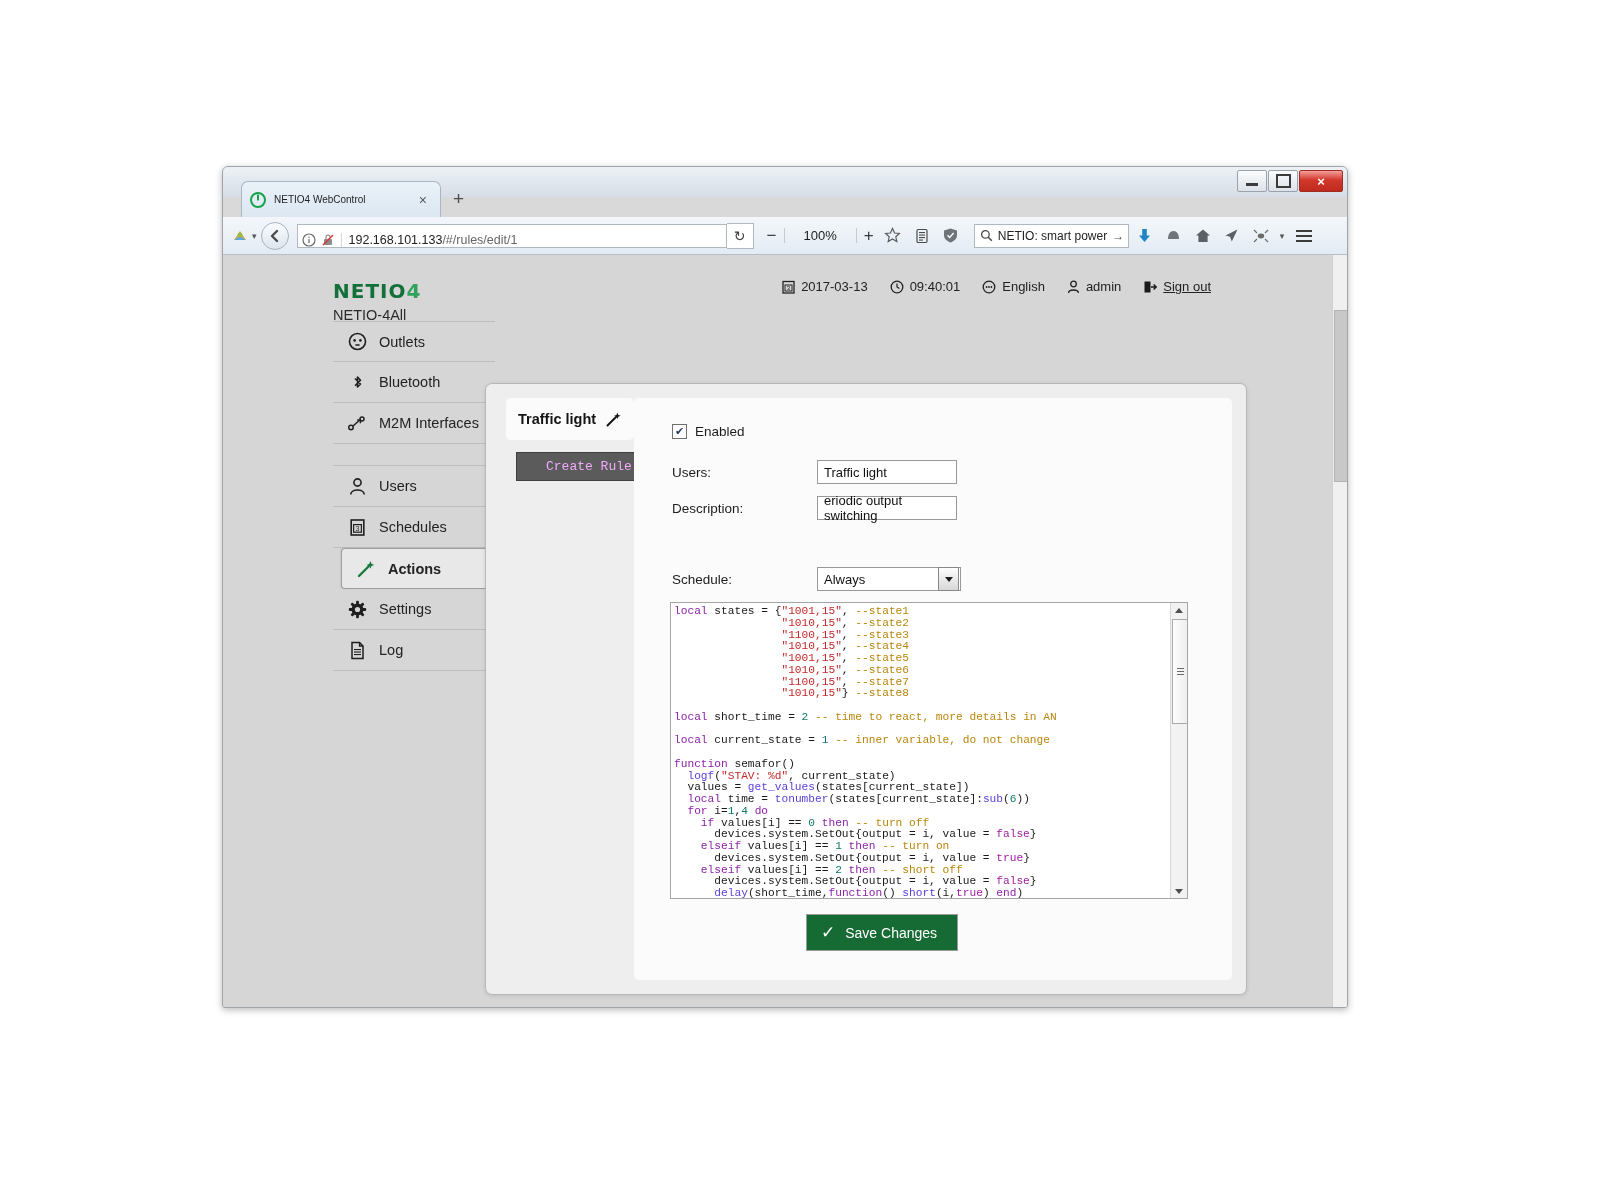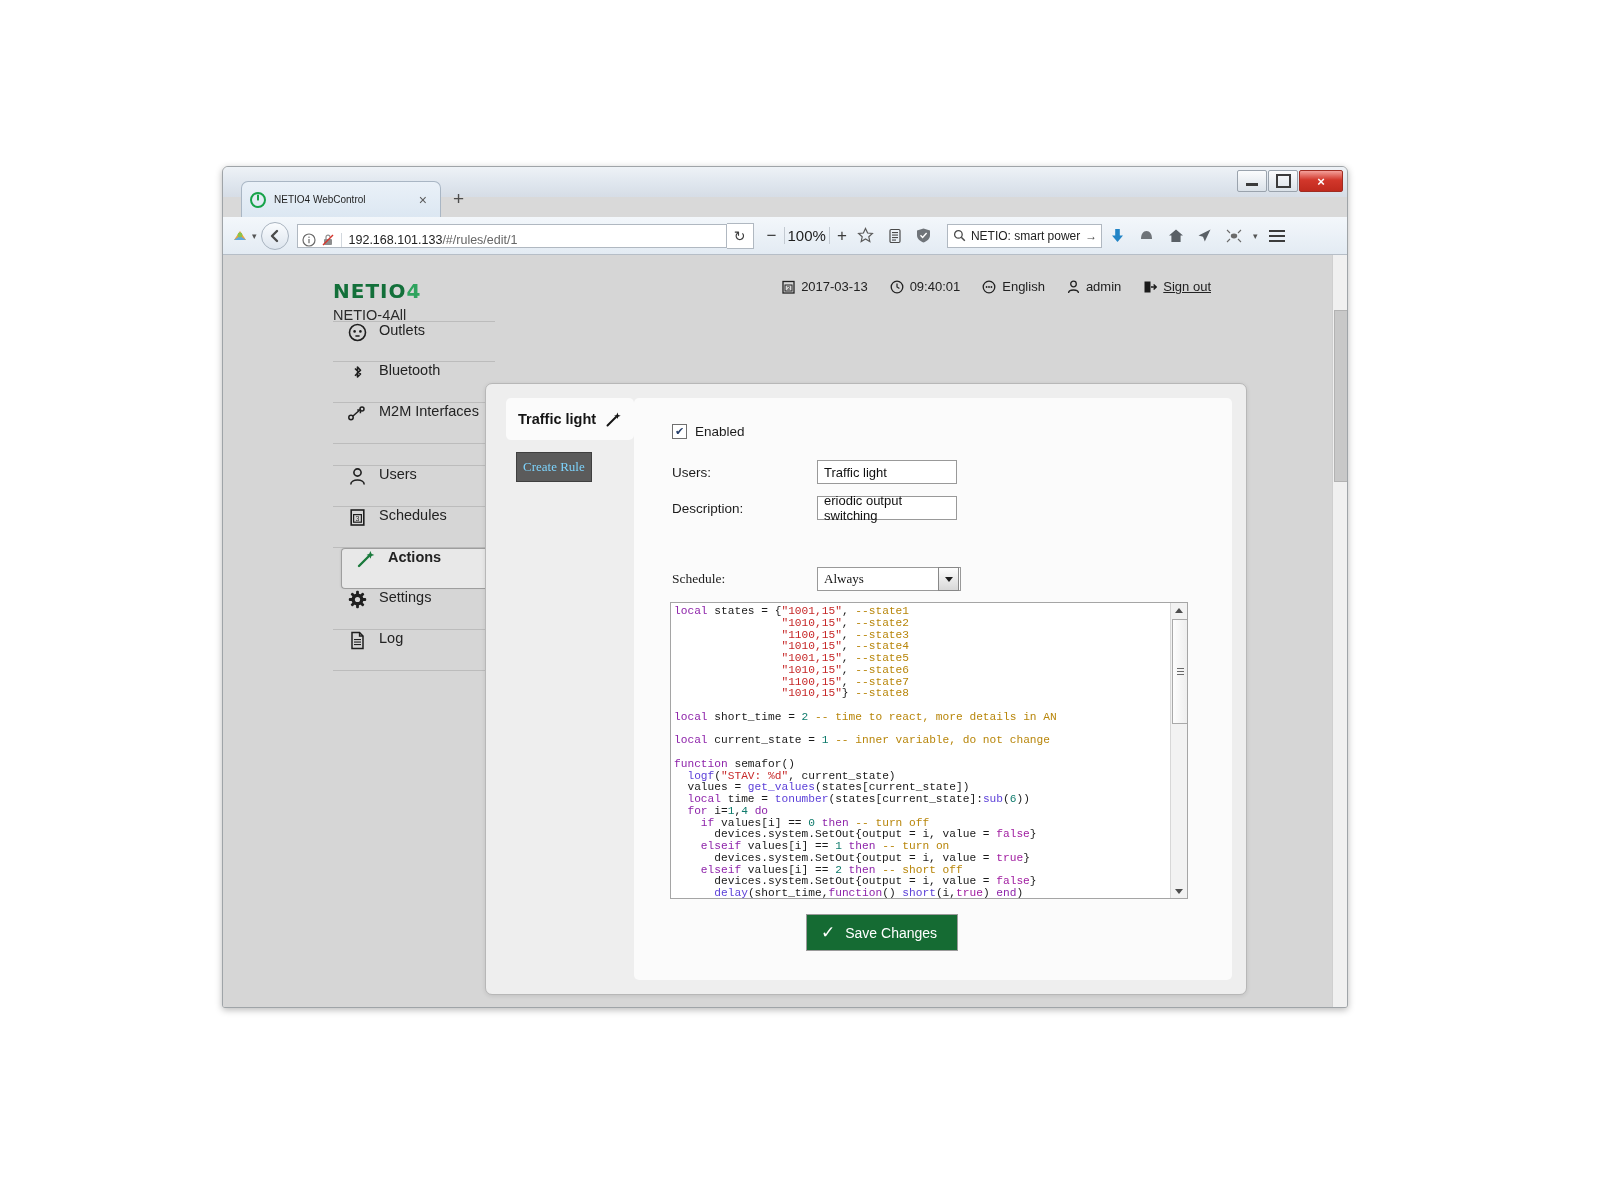--- a/index.html
+++ b/index.html
@@ -89,21 +89,21 @@
   .url-icons { display:flex; align-items:center; gap: 5px; padding-right: 6px; border-right: 1px solid #d2d8de; margin-right: 7px;}
   .url-text { font-size: 12.5px; color: #222; white-space: nowrap; }
   .url-text .dim { color: #666; }
   .reload {
     width: 26px; height: 24px; border: 1px solid #b0b8c1; border-left: none;
     background: #fff; display:flex; align-items:center; justify-content:center;
     font-size: 14px; color: #3d3d3d;
   }
   .zoom-group { display: flex; align-items: center; margin-left: 10px; gap: 4px; }
   .zoom-btn { font-size: 17px; color: #3a3a3a; width: 16px; text-align:center;}
-  .zoom-val { font-size: 15px; color: #1d1d1d; padding: 0 3px; border-left:1px solid #c3cad2; border-right:1px solid #c3cad2;text-align:right;}
+  .zoom-val { font-size: 13px; color: #1d1d1d; padding: 0 19px; border-left:1px solid #c3cad2; border-right:1px solid #c3cad2;text-align:right;}
   .tb-icon { width: 26px; height: 26px; display:flex; align-items:center; justify-content:center; margin-left: 3px;}
   .searchbox {
     width: 155px; height: 24px; background: #fff; border: 1px solid #b0b8c1;
     display: flex; align-items: center; padding: 0 5px; margin-left: 10px;
     box-sizing: border-box; gap: 5px;
   }
   .search-text { font-size: 12px; color: #222; flex:1; white-space: nowrap;}
   .menu-btn { margin-left: 8px; display:flex; flex-direction:column; gap:3px; padding: 4px;}
   .menu-btn i { display:block; width:16px; height:2px; background:#3c3c3c;}
 
@@ -143,21 +143,21 @@
   }
   .hdr-item { display: flex; align-items: center; gap: 6px; }
   .hdr-item .lbl { white-space: nowrap; }
   .hdr-item.signout .lbl { text-decoration: underline; }
 
   
   .sidebar { position: absolute; left: 110px; top: 66px; width: 162px; }
   .nav-item {
     position: relative; height: 41px;
     border-bottom: 1px solid #bcbcbc;
-    display: flex; align-items: flex-start; gap: 12px;
+    display: flex; align-items: center; gap: 12px;
     padding-left: 14px; box-sizing: border-box;
     font-size: 14.5px; color: #232323;
   }
   .nav-item.first { border-top: 1px solid #bcbcbc; }
   .nav-item.spacer { height: 22px; }
   .nav-item.active {
     background: #e8e8e8;
     border: 1px solid #9e9e9e;
     border-right: none;
     border-radius: 4px 0 0 4px;
@@ -179,24 +179,24 @@
   }
   .tabpanel {
     position: absolute; left: 20px; top: 14px; width: 128px; height: 42px;
     background: #fbfbfb; border-radius: 5px;
     display: flex; align-items: center; justify-content: space-between;
     padding: 0 12px; box-sizing: border-box;
   }
   .tabpanel .t-label { font-size: 14.5px; font-weight: bold; color: #141414; }
   .create-rule {
     position: absolute; left: 30px; top: 68px;
-    background: #5b5b5b; color: #7dd3fc;
+    background: #5b5b5b; color: #f0abfc;
     border: 1px solid #3f3f3f;
-    font-size: 13px; padding: 6px 6px;
-    font-family: Liberation Serif, serif;
+    font-size: 13px; padding: 6px 29px;
+    font-family: Liberation Mono, monospace;
   }
   .form-card {
     position: absolute; left: 148px; top: 14px; right: 14px; bottom: 14px;
     background: #fbfbfb; border-radius: 5px;
   }
 
   .chk-row { position: absolute; left: 38px; top: 26px; display: flex; align-items: center; gap: 8px; }
   .chk {
     width: 13px; height: 13px; background: #fff; border: 1px solid #6f6f6f;
     display:flex; align-items:center; justify-content:center;
@@ -587,21 +587,21 @@
               <span class="lab">Users:</span>
               <span class="txtfield">Traffic light</span>
             </div>
 
             <div class="frow" style="top:98px;">
               <span class="lab">Description:</span>
               <span class="txtfield">eriodic output switching</span>
             </div>
 
 
-            <div class="frow" style="top:169px;font-family:Liberation Serif, serif;">
+            <div class="frow" style="top:169px;">
               <span class="lab">Schedule:</span>
               <span class="sel" style="width:144px;">
                 <span class="v">Always</span>
                 <span class="arrow">
                     <b></b>
                   </span>
               </span>
             </div>
 
             <div class="codebox">

